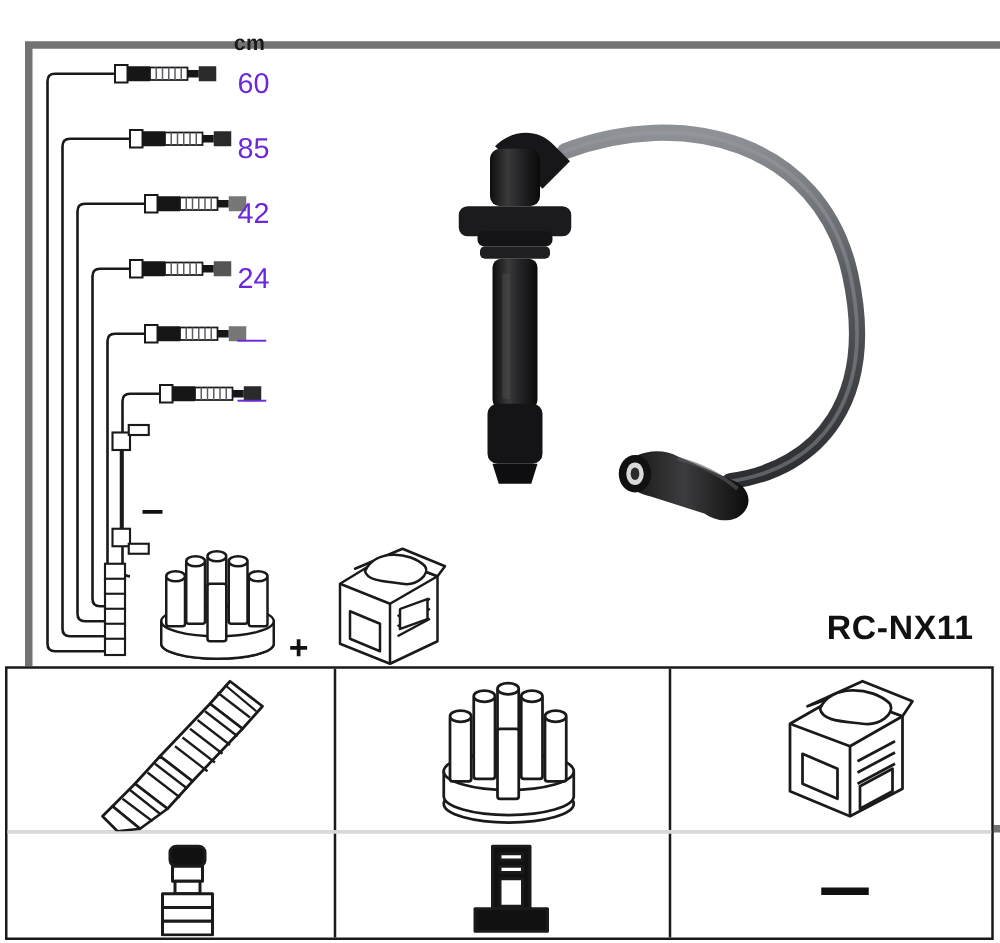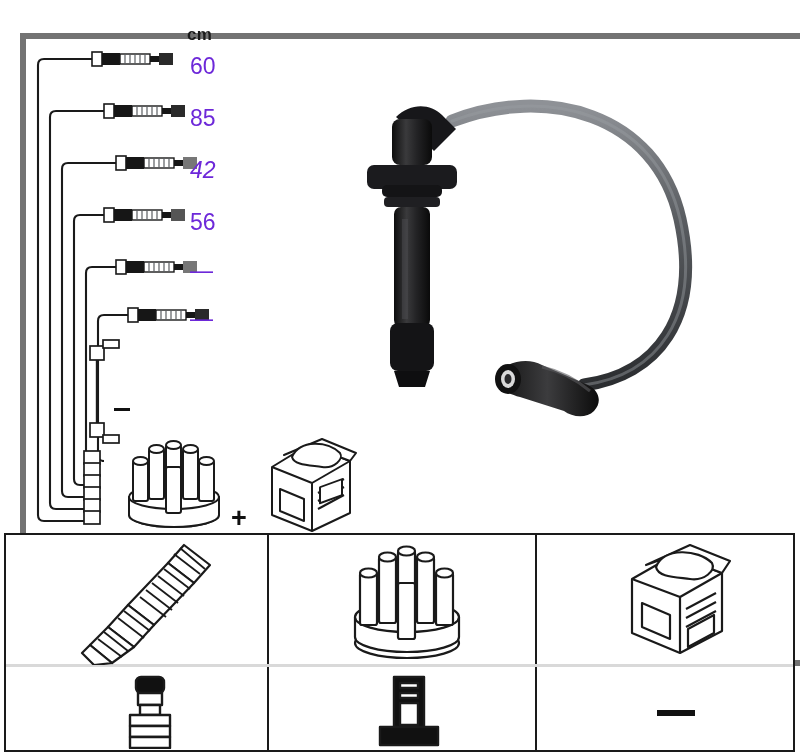--- a/index.html
+++ b/index.html
@@ -182,22 +182,22 @@
         <rect x="79" y="398" width="16" height="8" fill="#fff" stroke="#1a1a1a" stroke-width="1.7"></rect>
       </g>
     </svg>
 
     <div class="dashmark" style="left:88px;top:369px;width:16px;height:3px;"></div>
 
     <div class="scale-head" style="left:161px;top:-14px;">cm</div>
 
     <div class="scale-val" style="left:164px;top:14px;">60</div>
     <div class="scale-val" style="left:164px;top:66px;">85</div>
-    <div class="scale-val" style="left:164px;top:118px;font-style:italic;">42</div>
-    <div class="scale-val" style="left:164px;top:170px;">56</div>
+    <div class="scale-val" style="left:164px;top:118px;">42</div>
+    <div class="scale-val" style="left:164px;top:170px;">24</div>
     <div class="scale-val" style="left:164px;top:218px;">—</div>
     <div class="scale-val" style="left:164px;top:266px;">—</div>
 
     <svg class="ico" style="left:330px;top:40px;" width="360" height="360" viewBox="0 0 360 360">
       <defs>
         <linearGradient id="bootG" x1="0" y1="0" x2="1" y2="0">
           <stop offset="0%" stop-color="#0d0d0d"></stop>
           <stop offset="35%" stop-color="#3a3a3c"></stop>
           <stop offset="62%" stop-color="#232325"></stop>
           <stop offset="100%" stop-color="#0a0a0a"></stop>
@@ -269,20 +269,21 @@
         <path d="M24 20 L62 4 L96 18 L90 26 L48 10 Z"></path>
         <path d="M32 22 C40 4 68 6 80 18 C84 24 74 34 62 32 C48 30 34 30 32 22 Z"></path>
         <path d="M20 54 L44 64 L44 86 L20 76 Z"></path>
         <path d="M58 58 L84 44"></path>
           <path d="M58 66 L84 52"></path>
           <path d="M58 74 L84 60"></path>
         <rect x="60" y="74" width="22" height="16" transform="skewY(-20)"></rect>
       </g>
     </svg>
 
+    <div class="prod-code">RC-NX11</div>
     <div class="prod-stock">Stock-No. 5075</div>
   </div>
 
   <div class="panel-bottom">
     <div class="col-div" style="left:261px;"></div>
     <div class="col-div" style="left:529px;"></div>
     <div class="row-div" style="top:129px;"></div>
 
     <svg class="ico" style="left:28px;top:4px;" width="230" height="126" viewBox="0 0 230 126">
       <g fill="#fff" stroke="#1a1a1a" stroke-width="2.2" stroke-linejoin="round">

